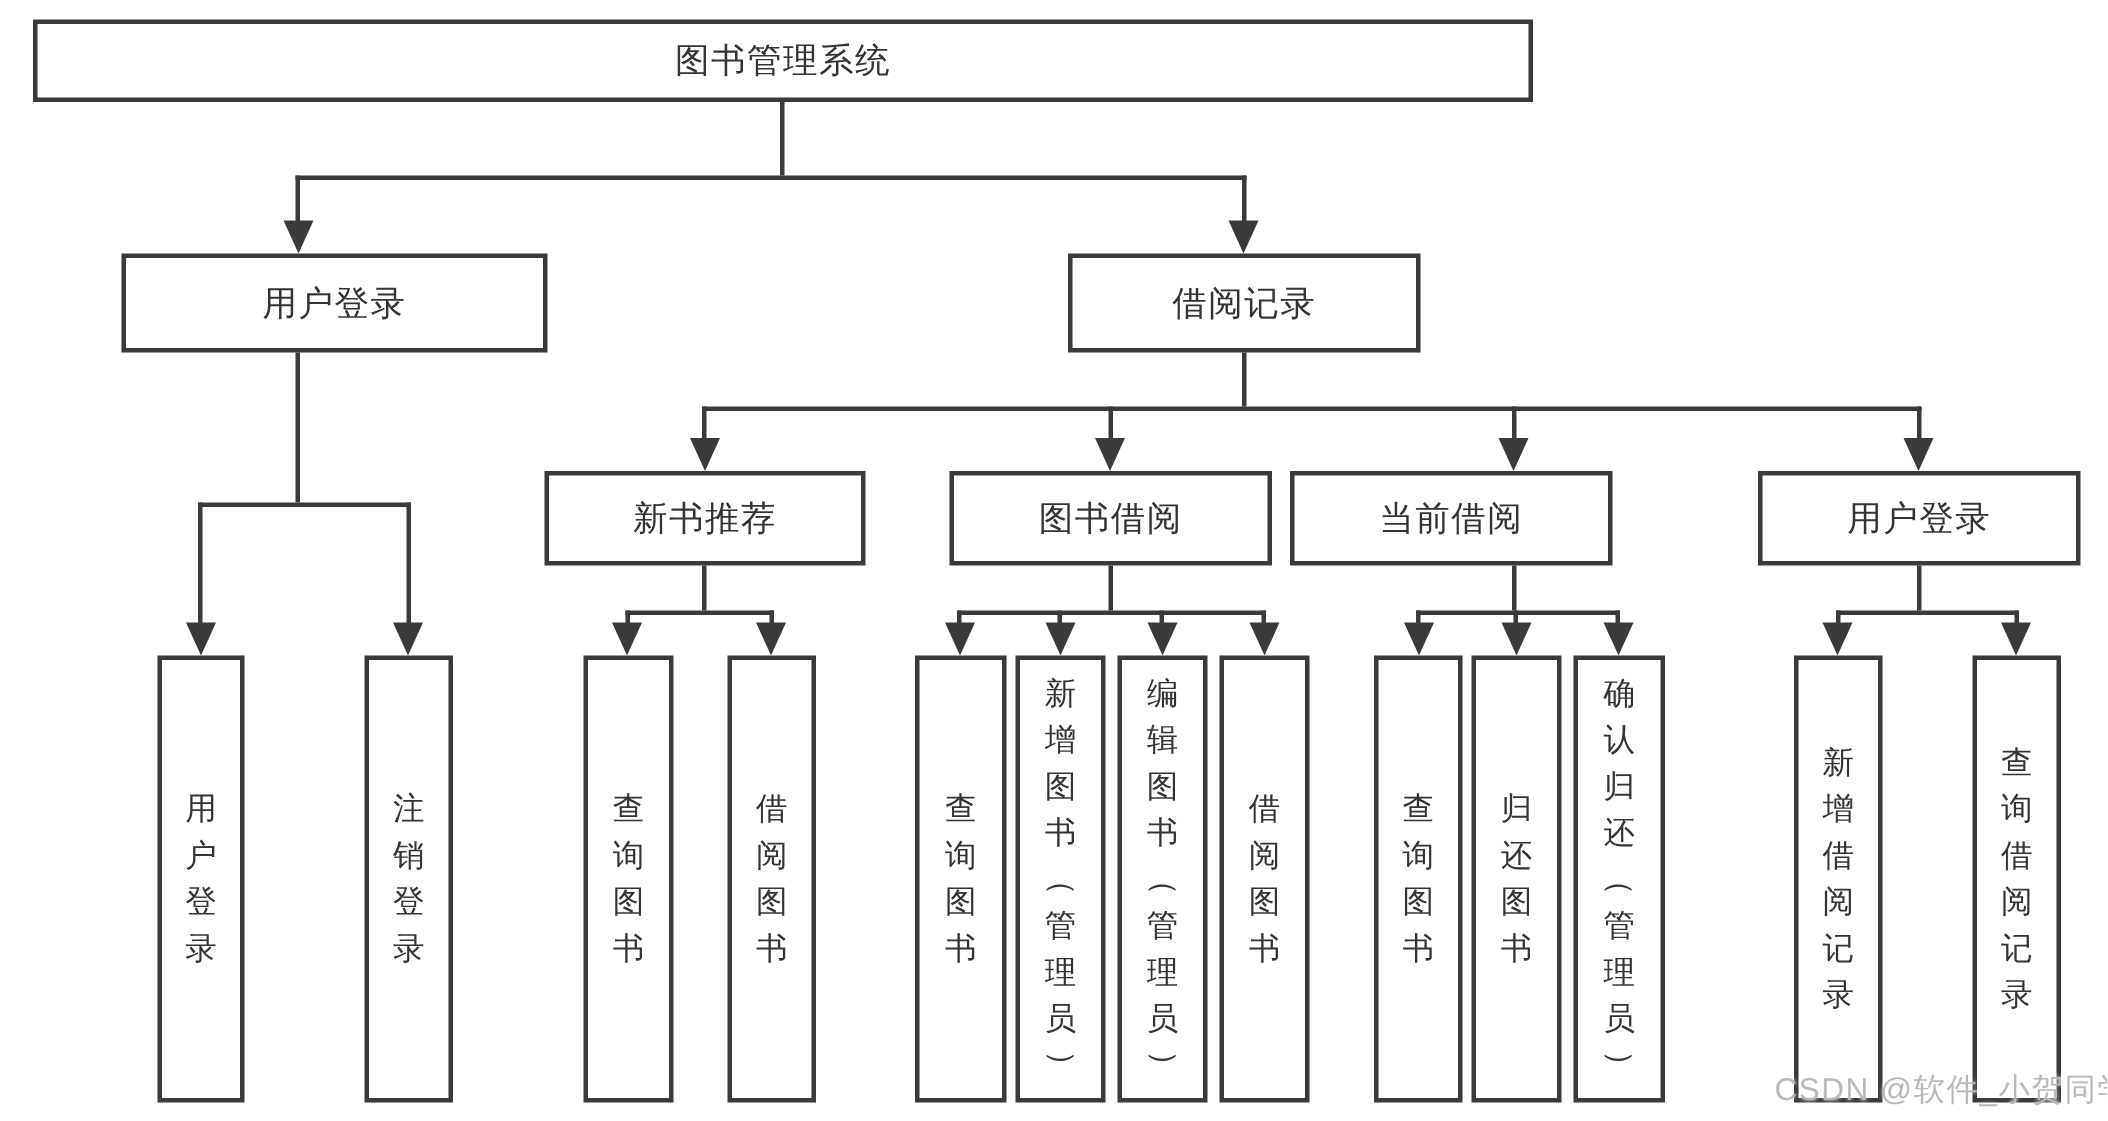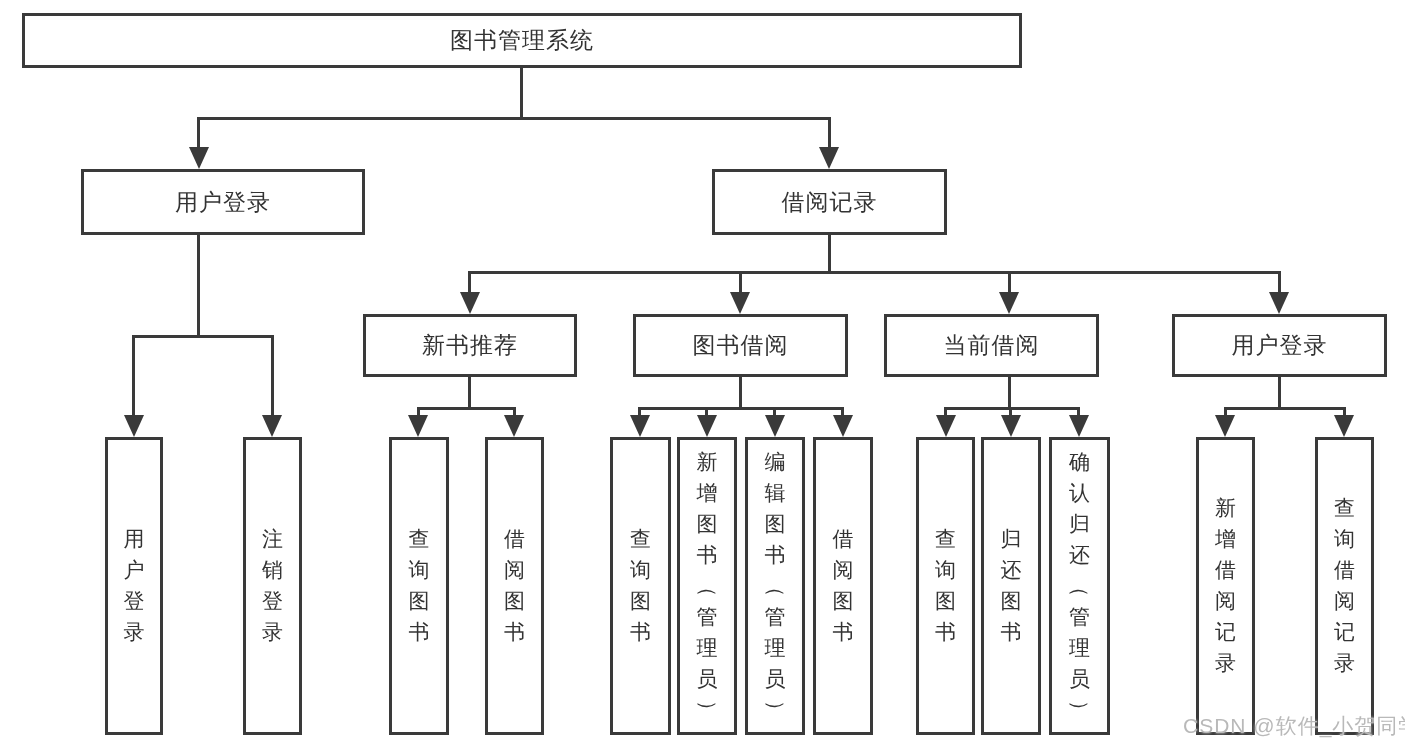--- a/index.html
+++ b/index.html
@@ -122,21 +122,21 @@
   <div class="node" style="left:712px;top:169px;width:235px;height:66px">
     <span class="hlabel">借阅记录</span>
   </div>
 
   <div class="node" style="left:363px;top:314px;width:214px;height:63px">
     <span class="hlabel">新书推荐</span>
   </div>
   <div class="node" style="left:633px;top:314px;width:215px;height:63px">
     <span class="hlabel">图书借阅</span>
   </div>
-  <div class="node" style="left:884px;top:314px;width:215px;height:63px">
+  <div class="node" style="left:860px;top:314px;width:215px;height:63px">
     <span class="hlabel">当前借阅</span>
   </div>
   <div class="node" style="left:1172px;top:314px;width:215px;height:63px">
     <span class="hlabel">用户登录</span>
   </div>
 
   <div class="node leaf" style="left:105px;top:437px;width:58px;height:298px">
     <span class="vlabel">
         <span class="vch">用</span>
         <span class="vch">户</span>

